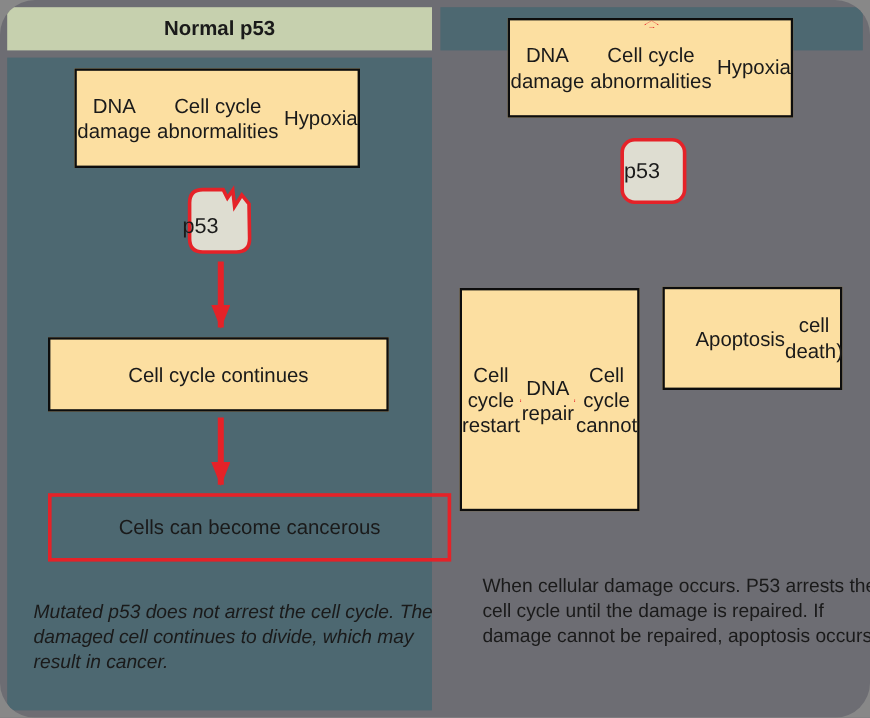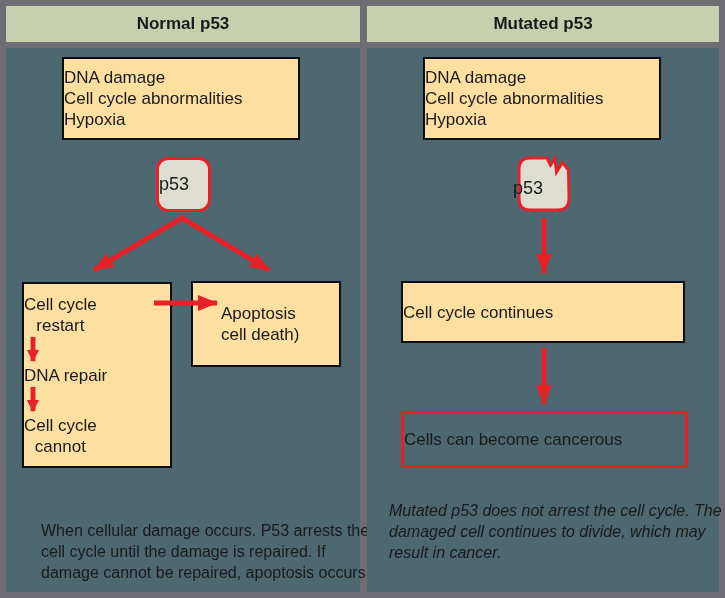--- a/index.html
+++ b/index.html
@@ -4,20 +4,21 @@
 <style>
   * { margin: 0; padding: 0; box-sizing: border-box; }
   html, body { background: #888; }
   body { font-family: "Liberation Sans", sans-serif; }
 
   .canvas {
     position: relative;
     width: 725px; height: 598px;
     background: var(--frame, #6d6d73);
     overflow: hidden;
+    border-radius: 29px;
   }
   .grid {
     display: grid;
     grid-template-columns: 354px 352px;
     grid-template-rows: 36px 544px;
     gap: 6px 7px;
     padding: 6px;
     width: 725px; height: 598px;
   }
   .panel-header {
@@ -29,22 +30,22 @@
     position: relative;
     background: var(--panel-bg, #4d6871);
   }
 
   .node {
     position: absolute;
     background: var(--box-fill, #fcdfa1);
     border: 2px solid var(--border-black, #0d0d0d);
     color: var(--text, #1a1a1a);
     font-size: 17px; line-height: 21px;
-    display: flex; flex-direction: column;
-    align-items: flex-start; justify-content: center;
+    display: flex; flex-direction: row;
+    align-items: center; justify-content: center;
     text-align: center;
   }
   .stimulus-box { left: 56px; top: 9px; width: 238px; height: 83px; }
 
   .p53-box {
     position: absolute;
     display: flex; align-items: center; justify-content: flex-start;
     font-size: 18px; color: var(--text, #1a1a1a);
   }
   .p53-box.normal {
@@ -57,21 +58,21 @@
   .p53-box.mutated .crack-svg { position: absolute; inset: 0; }
   .p53-box.mutated .p53-label { position: relative; top: 4px; left: -2px; }
 
   .arrest-box {
     left: 16px; top: 234px; width: 150px; height: 186px;
     justify-content: space-between; padding: 10px 0 9px 0;
   }
   .apoptosis-box { left: 185px; top: 233px; width: 150px; height: 86px; padding-left: 28px; }
   .continue-box { left: 34px; top: 233px; width: 284px; height: 62px; }
   .cancer-box {
-    left: 34px; top: 363px; width: 287px; height: 57px;
+    left: 34px; top: 363px; width: 336px; height: 57px;
     background: transparent;
     border: 3px solid var(--arrow-red, #e52228);
   }
 
   .caption {
     position: absolute;
     color: var(--text, #1a1a1a);
     font-size: 16px; line-height: 21px;
   }
   .caption.left-caption  { left: 18px; top: 472px; width: 334px; margin-left: 17px; }
@@ -110,23 +111,20 @@
   </defs>
 </svg>
 
 <div class="canvas">
   <div class="grid">
 
     <div class="panel-header">
       <span>Normal p53</span>
     </div>
 
-    <div class="panel-header">
-      <span>Mutated p53</span>
-    </div>
 
     <div class="panel-body">
 
       <div class="node stimulus-box">
         <span>DNA damage</span>
         <span>Cell cycle abnormalities</span>
         <span>Hypoxia</span>
       </div>
 
       <div class="p53-box normal">

